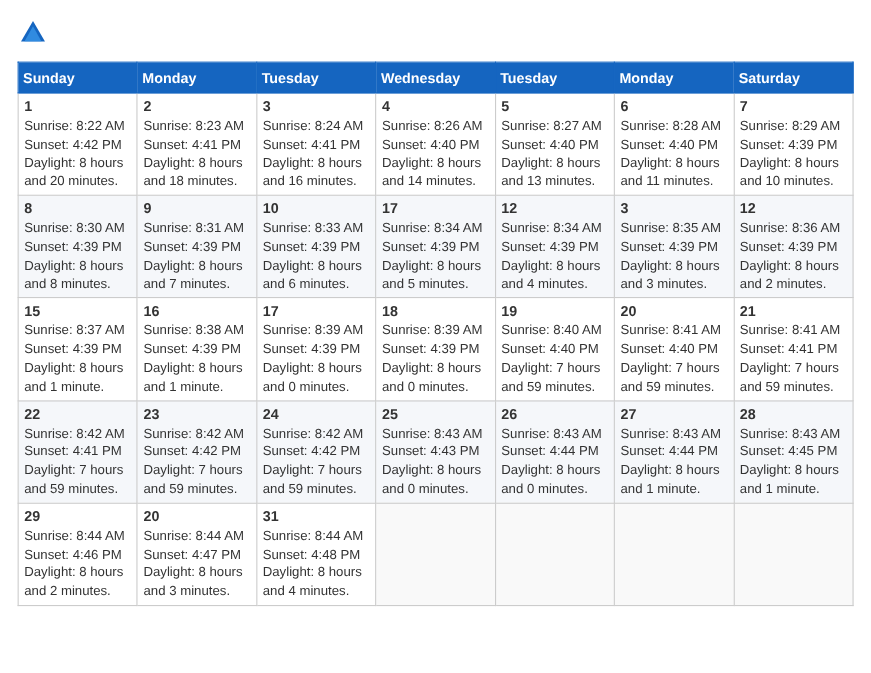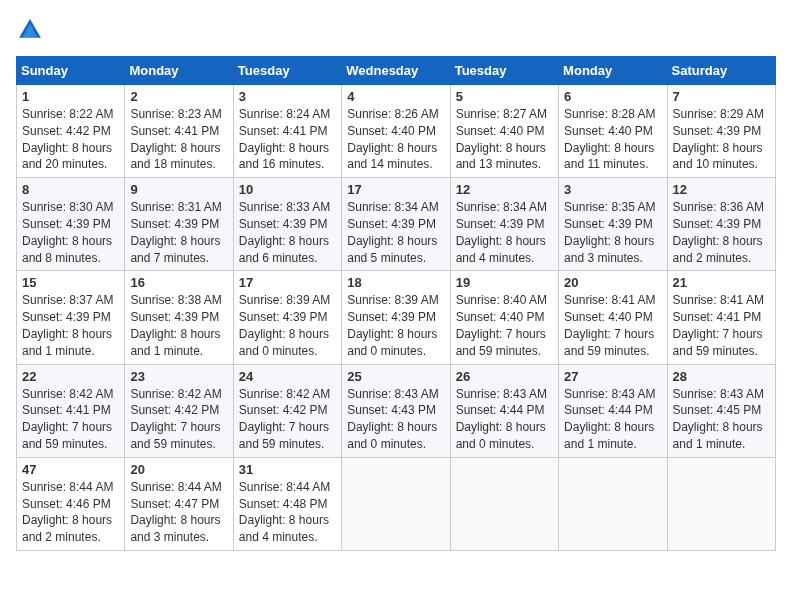--- a/index.html
+++ b/index.html
@@ -244,21 +244,21 @@
         <span class="day-num">27</span>
         <span class="day-detail">Sunrise: 8:43 AM<br>Sunset: 4:44 PM<br>Daylight: 8 hours and 1 minute.</span>
       </td>
           <td>
         <span class="day-num">28</span>
         <span class="day-detail">Sunrise: 8:43 AM<br>Sunset: 4:45 PM<br>Daylight: 8 hours and 1 minute.</span>
       </td>
         </tr>
         <tr>
           <td>
-        <span class="day-num">47</span>
+        <span class="day-num">29</span>
         <span class="day-detail">Sunrise: 8:44 AM<br>Sunset: 4:46 PM<br>Daylight: 8 hours and 2 minutes.</span>
       </td>
           <td>
         <span class="day-num">20</span>
         <span class="day-detail">Sunrise: 8:44 AM<br>Sunset: 4:47 PM<br>Daylight: 8 hours and 3 minutes.</span>
       </td>
           <td>
         <span class="day-num">31</span>
         <span class="day-detail">Sunrise: 8:44 AM<br>Sunset: 4:48 PM<br>Daylight: 8 hours and 4 minutes.</span>
       </td>

